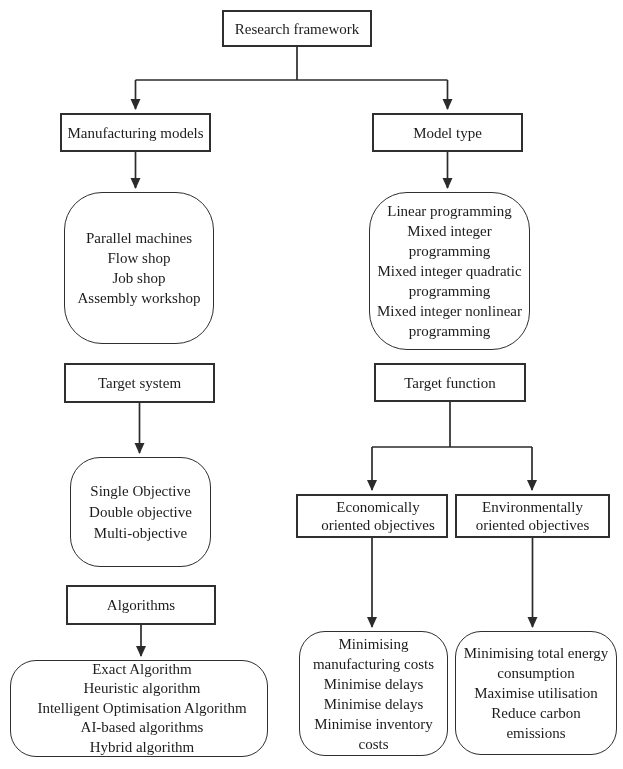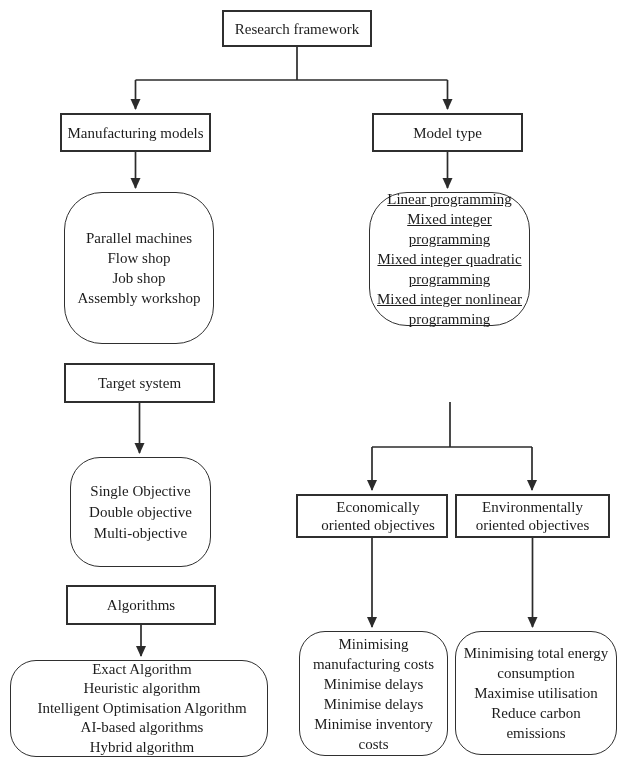--- a/index.html
+++ b/index.html
@@ -88,31 +88,34 @@
     <span class="label">Model type</span>
   </div>
 
   <div class="node rounded" style="left:64px; top:192px; width:150px; height:152px; border-radius:38px;">
     <span class="label">Parallel machines
 Flow shop
 Job shop
 Assembly workshop</span>
   </div>
 
-  <div class="node rounded" style="left:369px; top:192px; width:161px; height:134px; border-radius:38px;text-decoration:underline;">
+  <div class="node rounded" style="left:369px; top:192px; width:161px; height:158px; border-radius:38px;">
     <span class="label">Linear programming
 Mixed integer programming
 Mixed integer quadratic programming
 Mixed integer nonlinear programming</span>
   </div>
 
   <div class="node rect" style="left:64px; top:363px; width:151px; height:40px;">
     <span class="label">Target system</span>
   </div>
 
+  <div class="node rect" style="left:374px; top:363px; width:152px; height:39px;">
+    <span class="label">Target function</span>
+  </div>
 
   <div class="node rounded" style="left:70px; top:457px; width:141px; height:110px; border-radius:30px; line-height:21px;">
     <span class="label">Single Objective
 Double objective
 Multi-objective</span>
   </div>
 
   <div class="node rect" style="left:296px; top:494px; width:152px; height:44px;padding-left:12px;">
     <span class="label">Economically oriented objectives</span>
   </div>

